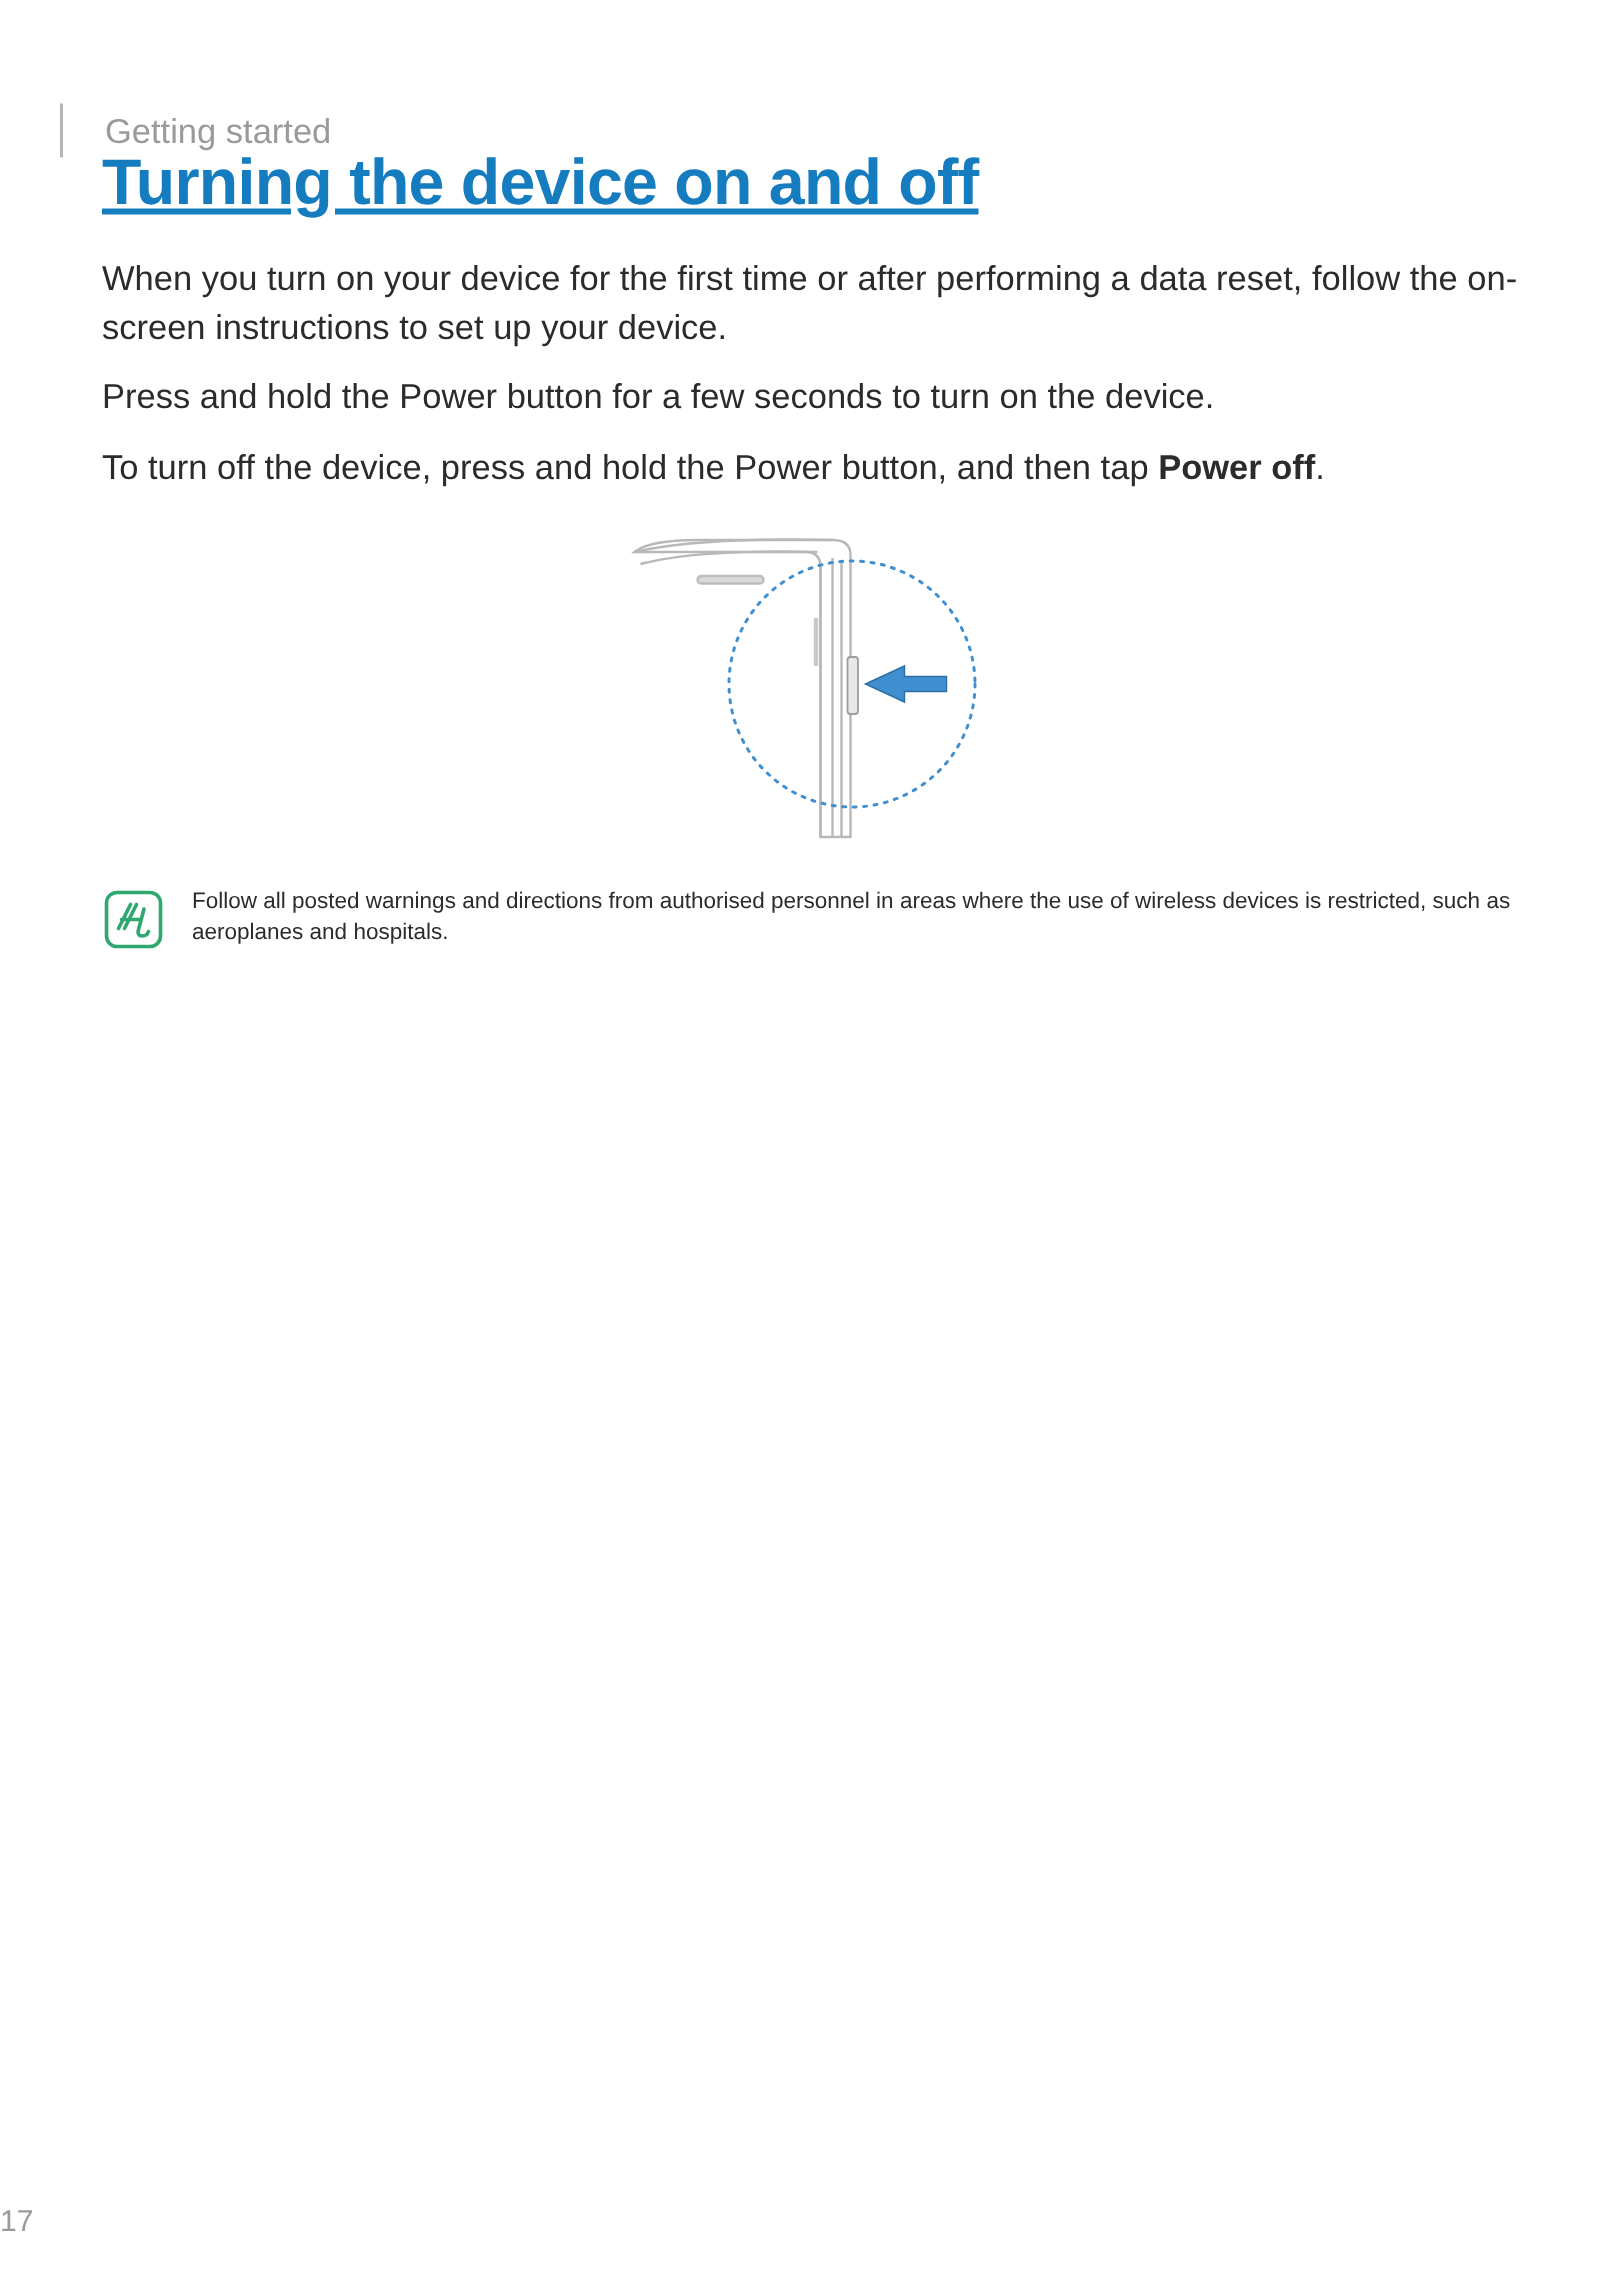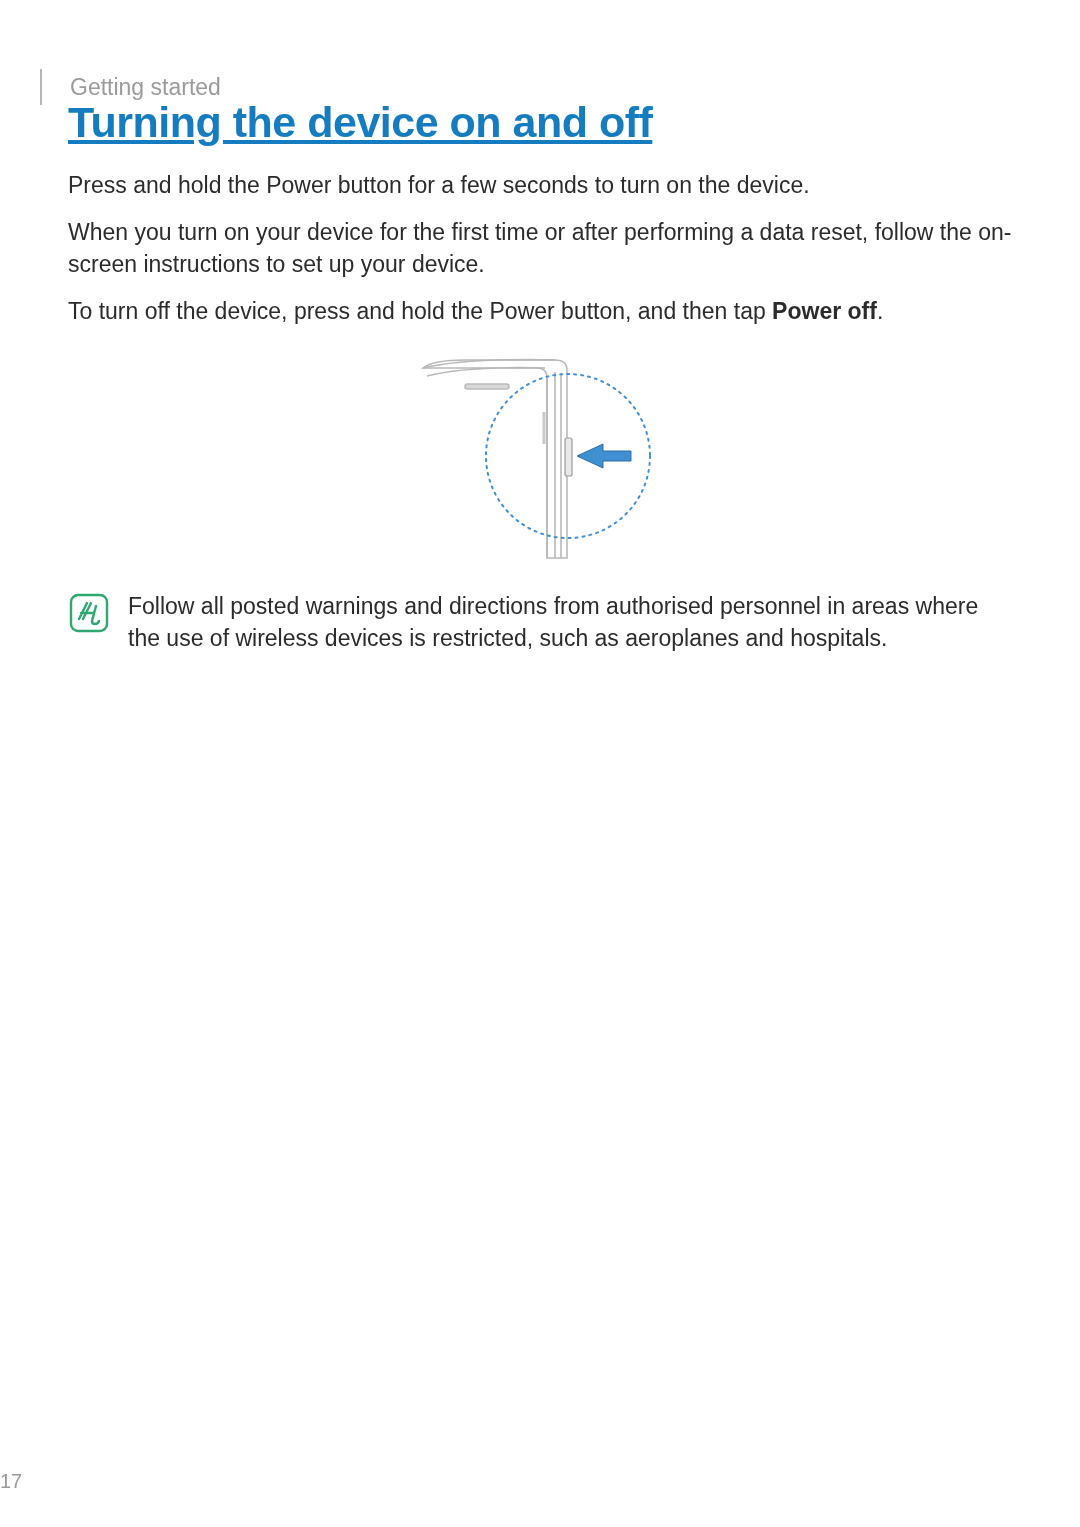--- a/index.html
+++ b/index.html
@@ -61,21 +61,21 @@
     display: flex;
     align-items: flex-start;
     gap: 18px;
     margin-top: 8px;
   }
   .note-icon {
     flex: 0 0 auto;
     margin-top: 2px;
   }
   .note-text {
-    font-size: 23px;
+    font-size: 15px;
     line-height: 1.42;
     color: #2b2b2b;
   }
   .page-number {
     position: absolute;
     bottom: 34px;
     left: 0;
     right: 0;
     font-size: 20px;
     color: #9a9a9a;
@@ -85,22 +85,22 @@
 <body>
 
 <div class="header-area">
   <div class="header-mark"></div>
   <div class="header-text">Getting started</div>
 </div>
 
 <div class="content">
   <h1 class="title">Turning the device on and off</h1>
 
+  <p class="body">When you turn on your device for the first time or after performing a data reset, follow the on-screen instructions to set up your device.</p>
   <p class="body">Press and hold the Power button for a few seconds to turn on the device.</p>
-  <p class="body">When you turn on your device for the first time or after performing a data reset, follow the on-screen instructions to set up your device.</p>
   <p class="body">
     <span>To turn off the device, press and hold the Power button, and then tap </span><span class="bold">Power off</span><span>.</span>
   </p>
 
   <div class="figure">
     <svg width="270" height="210" viewBox="0 0 270 210">
 
       <g stroke="#b8b8b8" stroke-width="1.6" fill="#ffffff">
 
         <path d="M18 14 Q 28 6 60 6 L150 6 Q162 6 162 16 L162 204 L142 204 L142 24 Q142 14 132 14 L28 14 Z" fill="#fff"></path>

